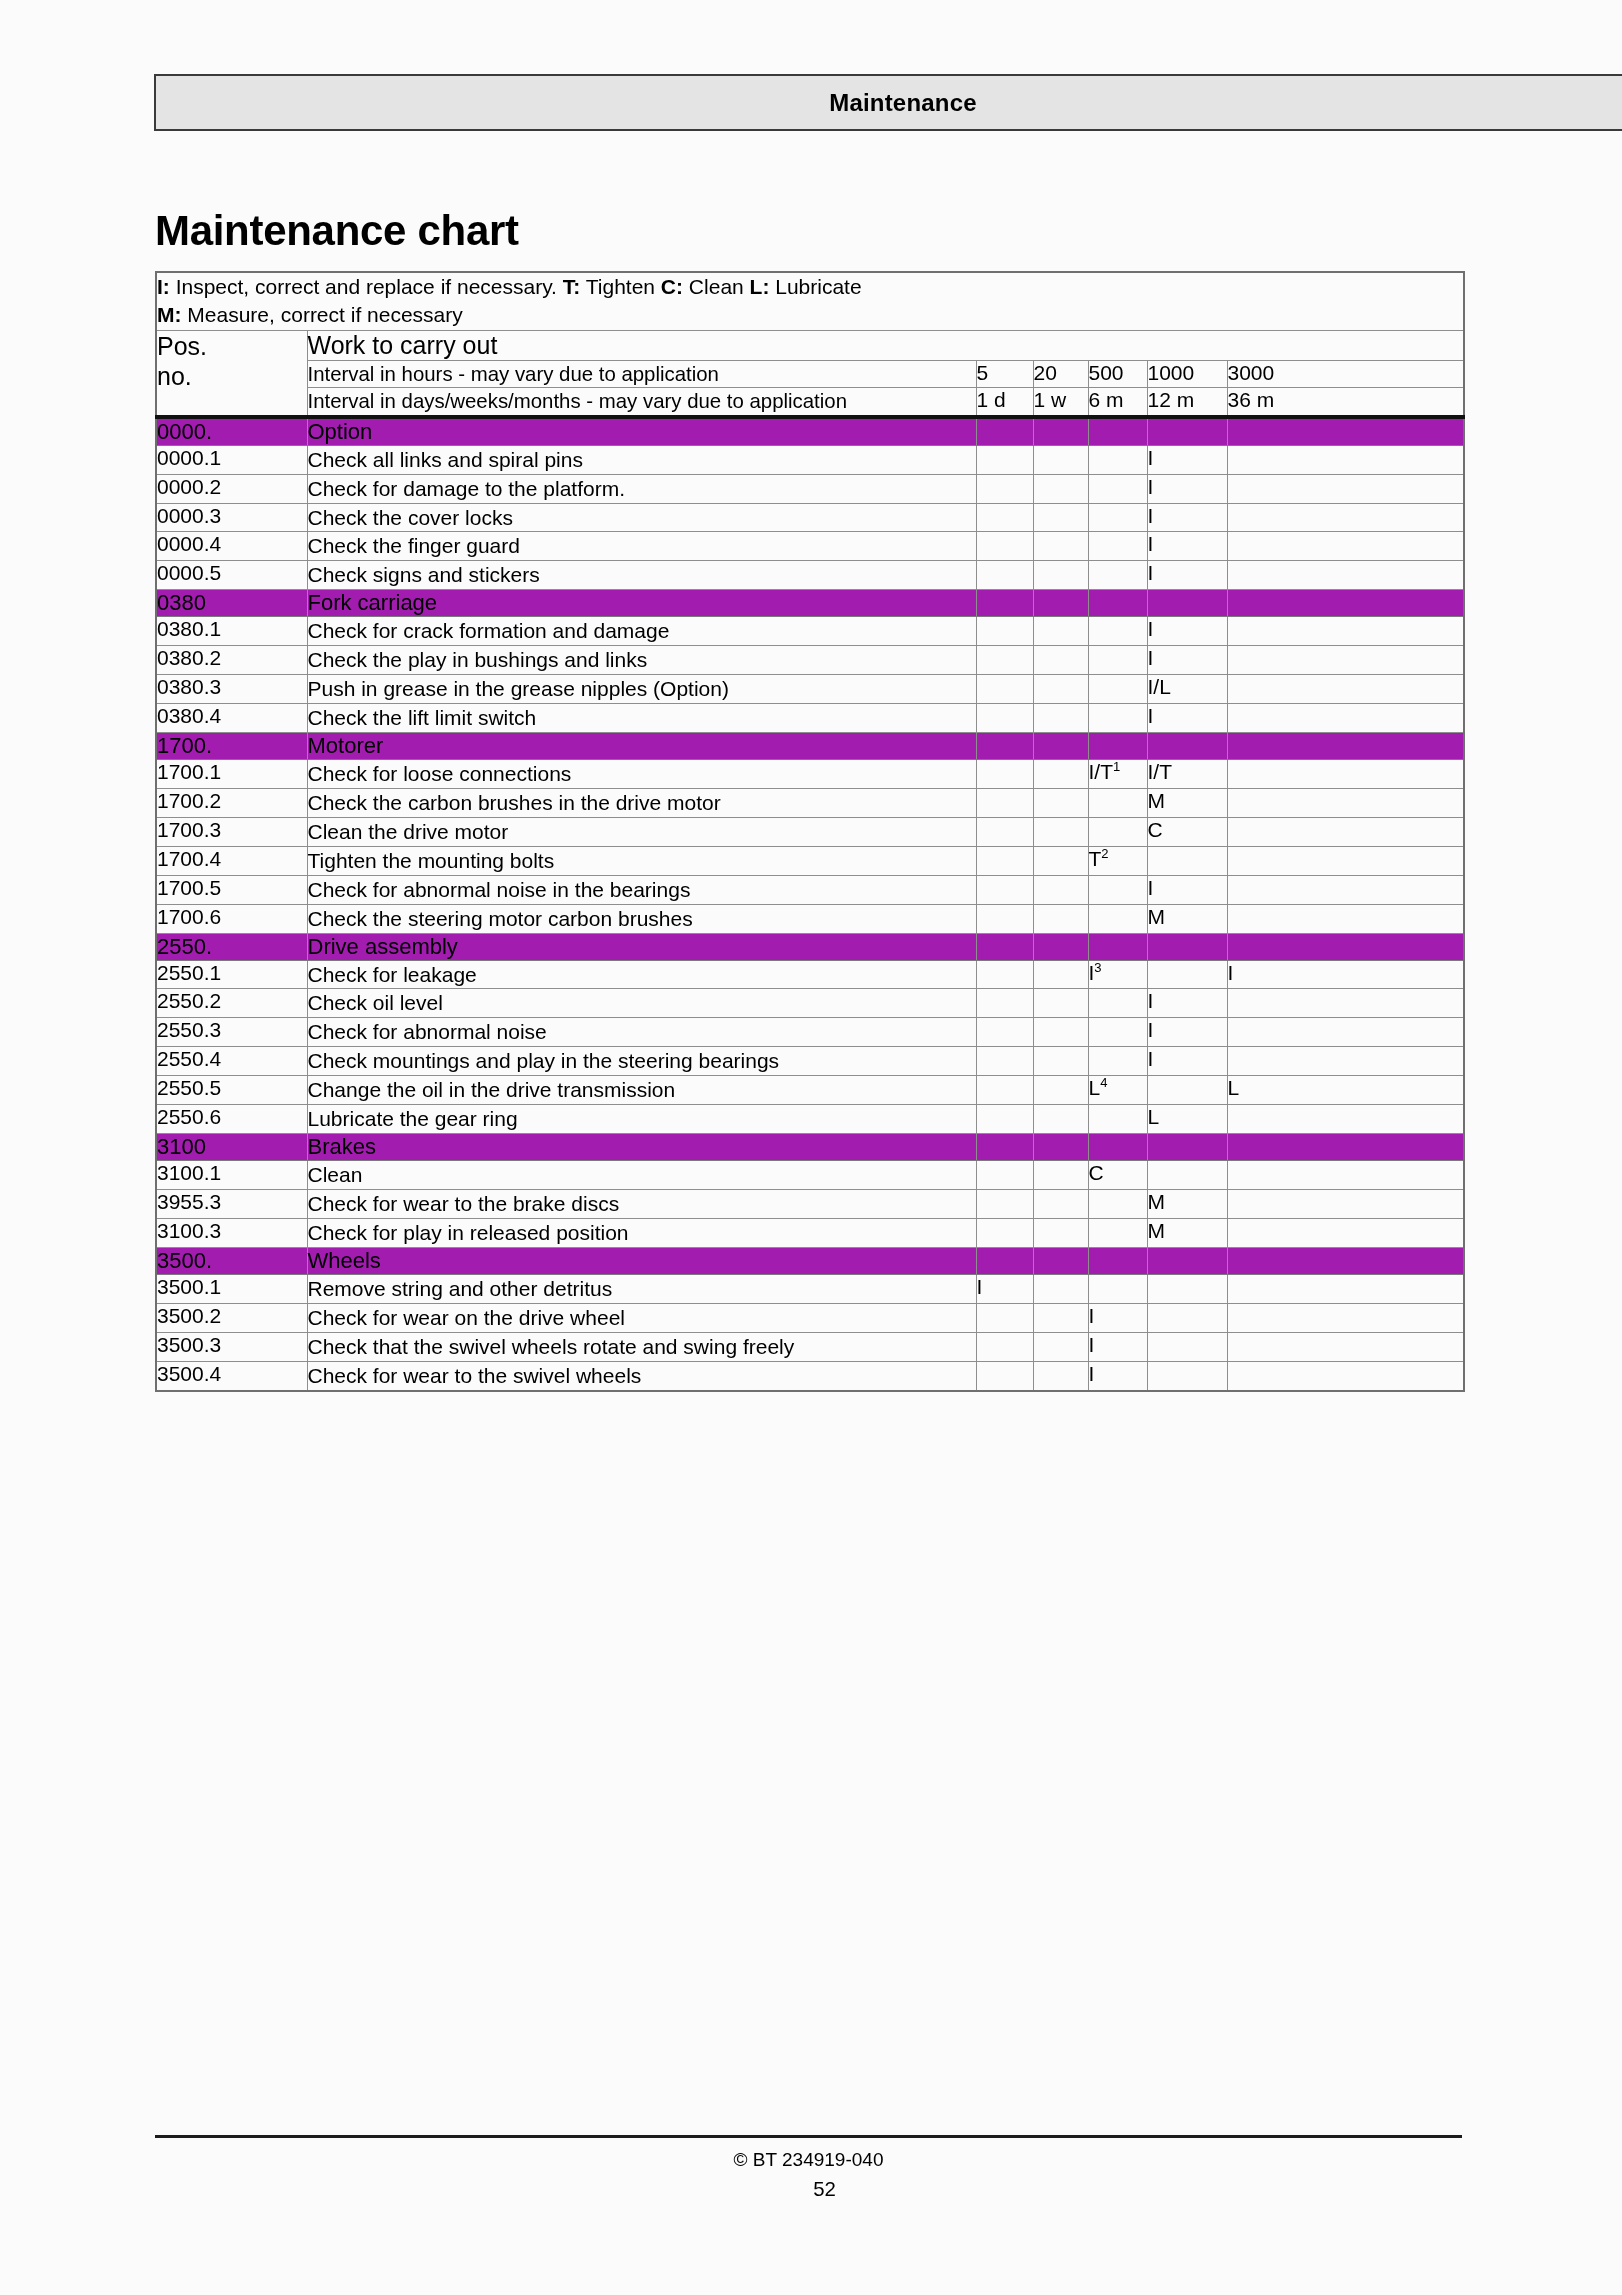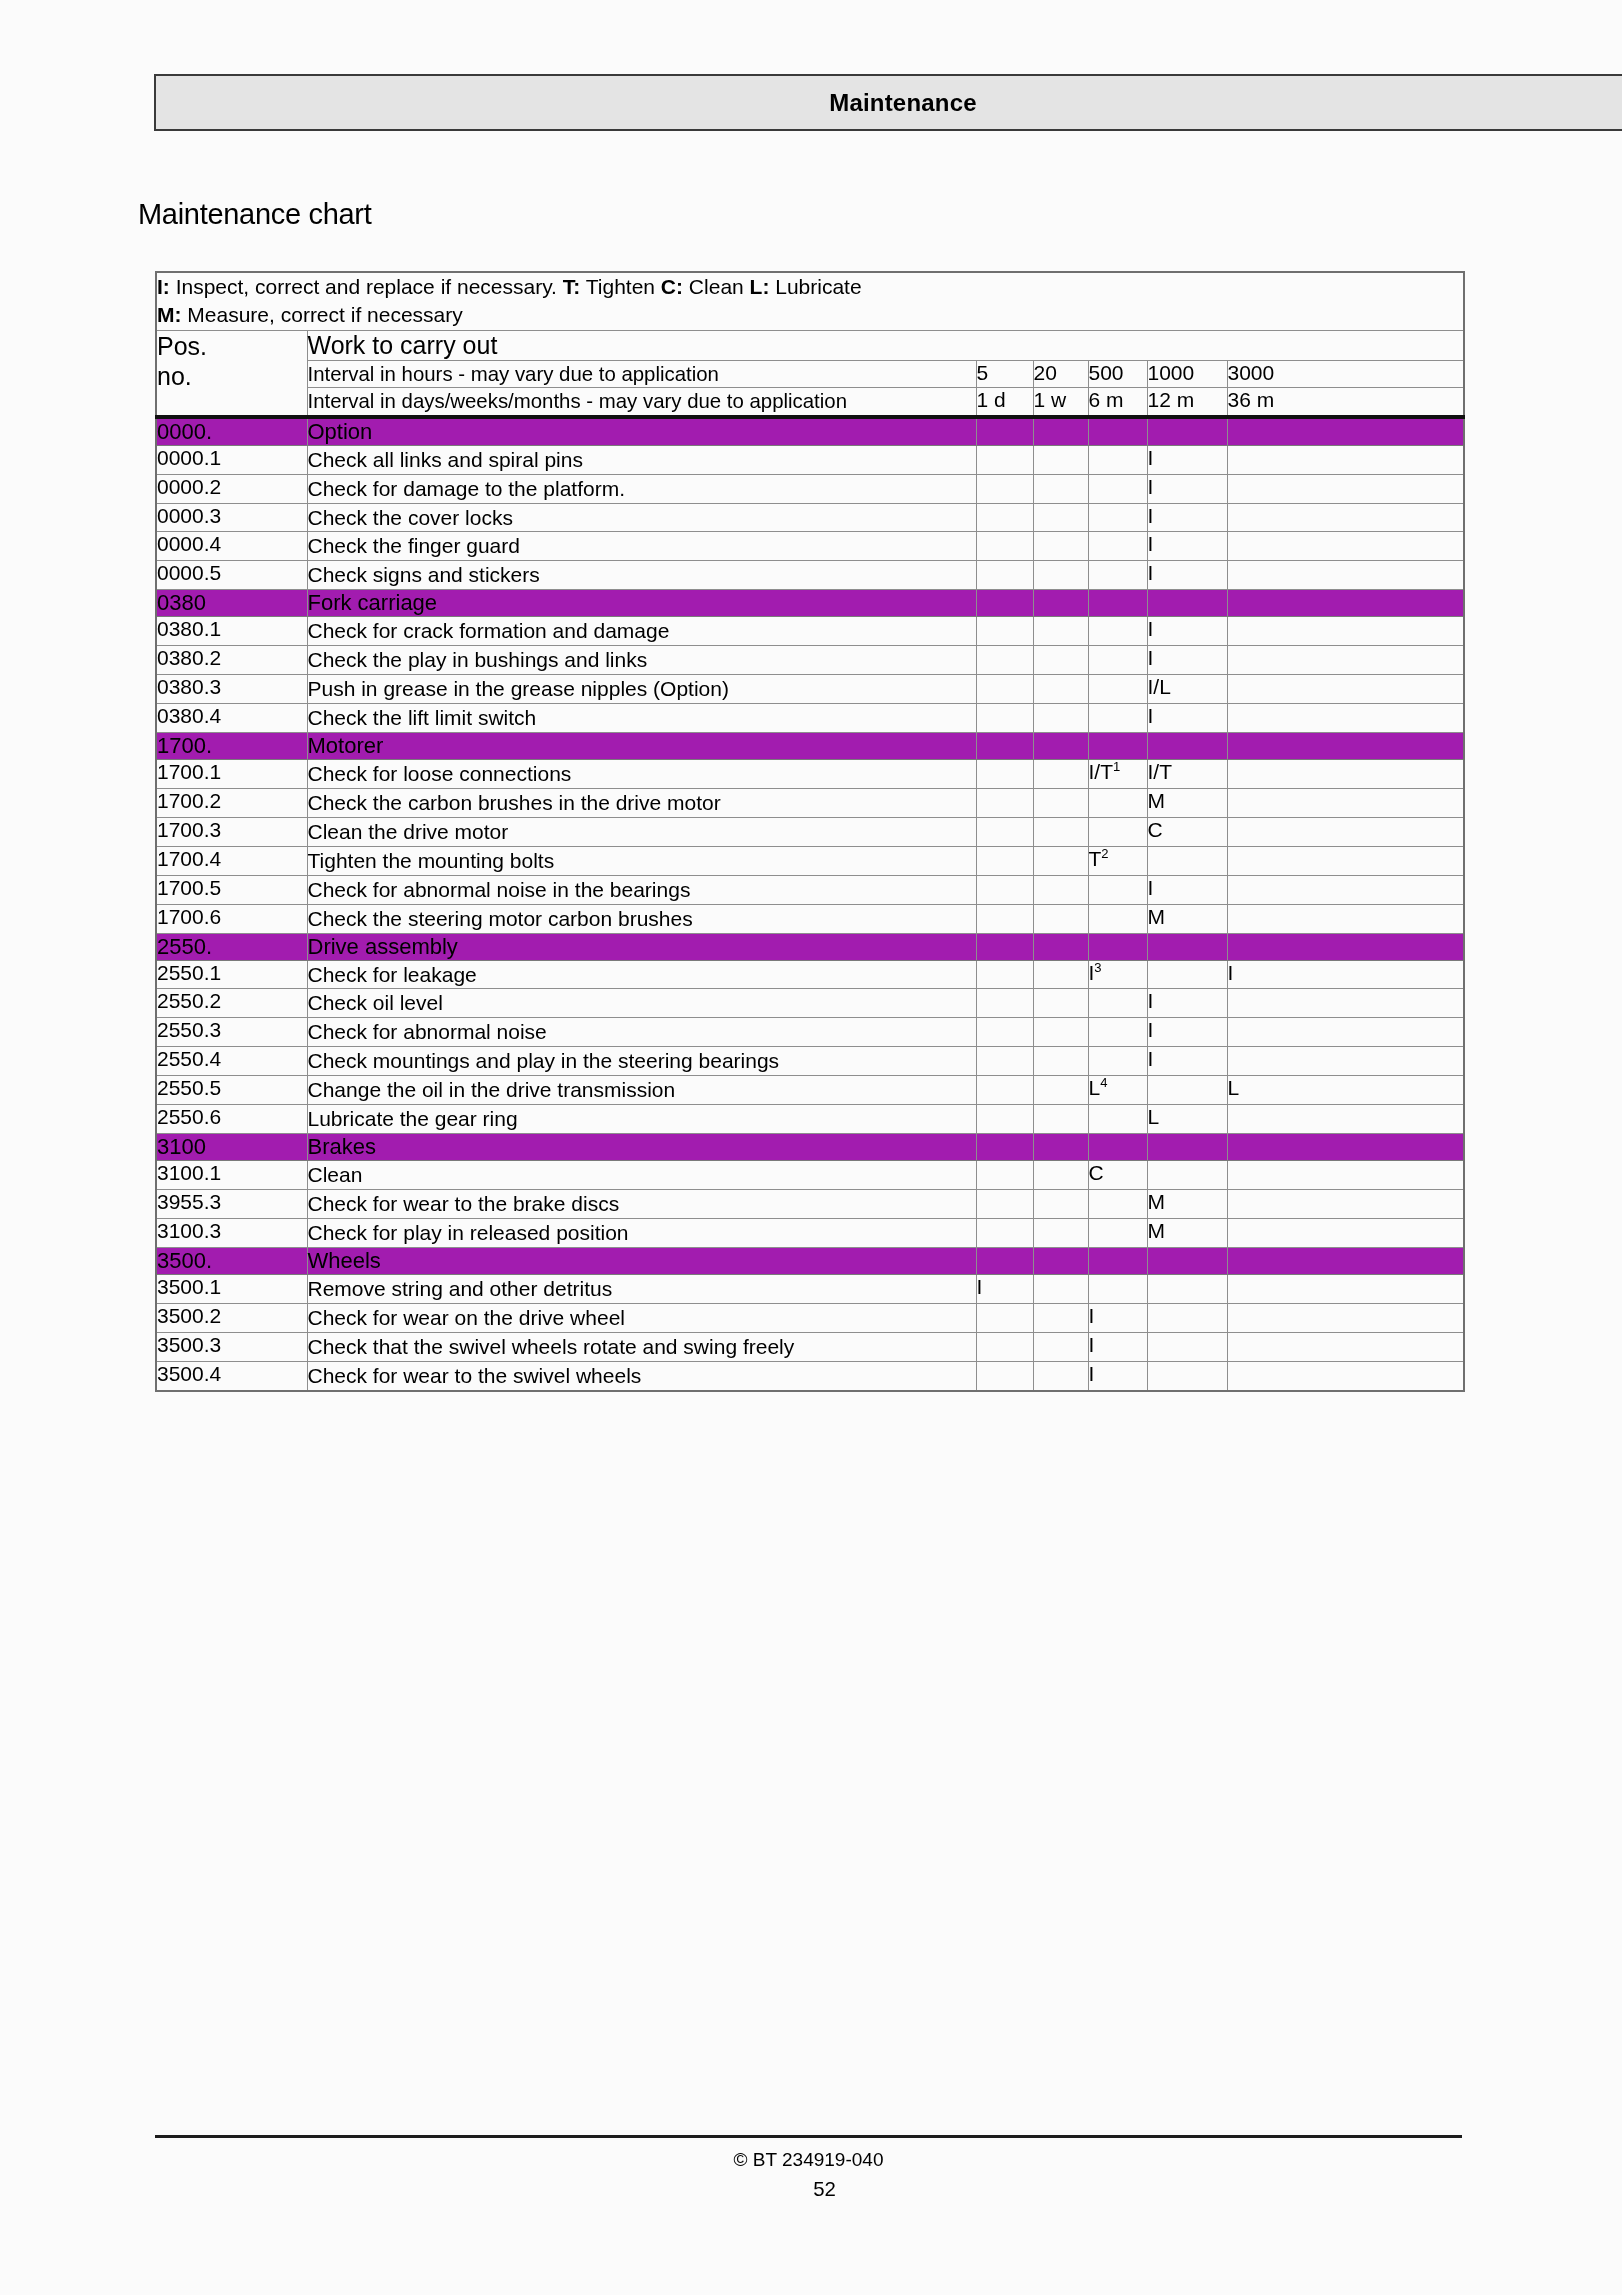--- a/index.html
+++ b/index.html
@@ -40,24 +40,24 @@
   }
   .run-header-title {
     font-size: 24px;
     font-weight: bold;
     letter-spacing: 0.2px;
   }
 
   
   .page-title {
     position: absolute;
-    left: 138px;
+    left: 155px;
     top: 179px;
-    font-size: 29px;
-    font-weight: normal;
+    font-size: 42px;
+    font-weight: bold;
     letter-spacing: -0.3px;
   }
 
   
   .chart-wrap {
     position: absolute;
     left: 155px;
     top: 271px;
     width: 1307px;
     border-radius: 15px;

